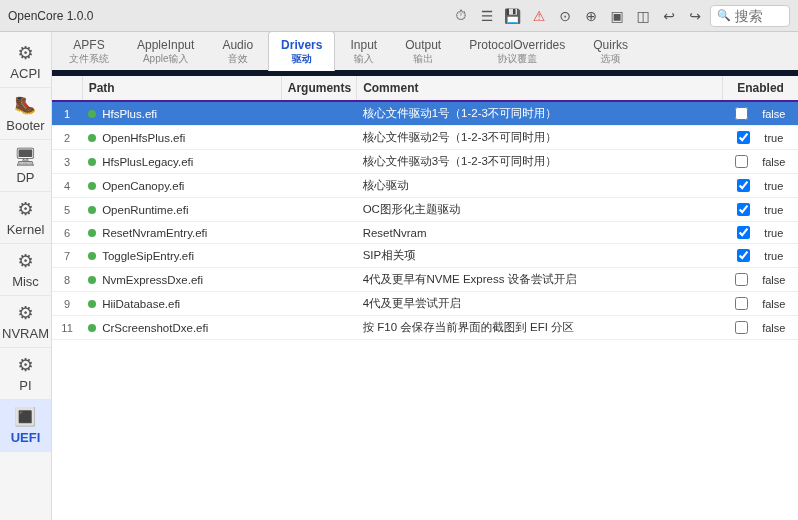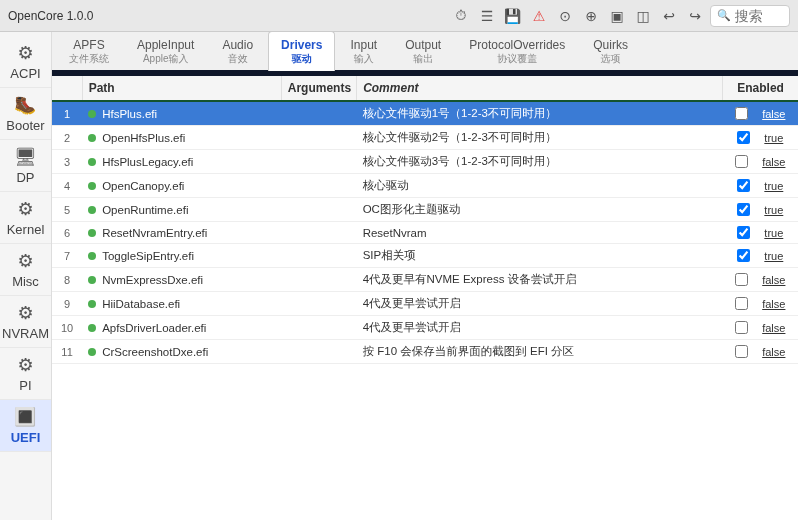--- a/index.html
+++ b/index.html
@@ -152,39 +152,39 @@
       overflow-y: auto;
       background: white;
     }
     table {
       width: 100%;
       border-collapse: collapse;
       table-layout: fixed;
     }
     thead tr {
       background: #0c4a6e;
-      border-bottom: 2px solid #14532d;
+      border-bottom: 2px solid #4c1d95;
     }
     thead th {
       padding: 5px 6px;
       text-align: left;
       font-weight: 600;
       font-size: 12px;
       color: #333;
       border-right: 1px solid #e0e0e0;
       position: sticky;
       top: 0;
       background: #f5f5f5;
       z-index: 1;
     }
     thead th:last-child { border-right: none; }
     .col-num { width: 28px; text-align: center; }
     .col-path { width: 185px; }
     .col-args { width: 70px; }
-    .col-comment { width: 340px; font-style: italic; }
+    .col-comment { width: 340px; }
     .col-enabled { width: 70px; text-align: center; }
 
     tbody tr {
       border-bottom: 1px solid #eee;
     }
     tbody tr.selected { background: #3a7bd5; color: white; }
     tbody tr.selected td { color: white; }
 
     tbody td {
       padding: 4px 6px;
@@ -211,21 +211,20 @@
       align-items: center;
       gap: 4px;
       text-align: right;
     }
     .path-text {
       font-size: 11.5px;
     }
     .enabled-text {
       font-size: 11px;
       margin-left: 10px;
-      text-decoration: underline;
     }
     .enabled-cell {
       display: flex;
       align-items: center;
       justify-content: center;
       gap: 4px;
     }
   </style>
 </head>
 <body>
@@ -485,37 +484,20 @@
     <td></td>
     <td>4代及更早尝试开启</td>
     <td>
       <div class="enabled-cell">
         <input type="checkbox" style="">
         <span class="enabled-text">false</span>
       </div>
     </td>
   </tr>
             <tr>
-    <td class="td-num">10</td>
-    <td>
-      <div class="td-path-cell">
-        <span class="dot" style="background:#4caf50;"></span>
-        <span class="path-text">ApfsDriverLoader.efi</span>
-      </div>
-    </td>
-    <td></td>
-    <td>4代及更早尝试开启</td>
-    <td>
-      <div class="enabled-cell">
-        <input type="checkbox" style="">
-        <span class="enabled-text">false</span>
-      </div>
-    </td>
-  </tr>
-            <tr>
     <td class="td-num">11</td>
     <td>
       <div class="td-path-cell">
         <span class="dot" style="background:#4caf50;"></span>
         <span class="path-text">CrScreenshotDxe.efi</span>
       </div>
     </td>
     <td></td>
     <td>按 F10 会保存当前界面的截图到 EFI 分区</td>
     <td>

